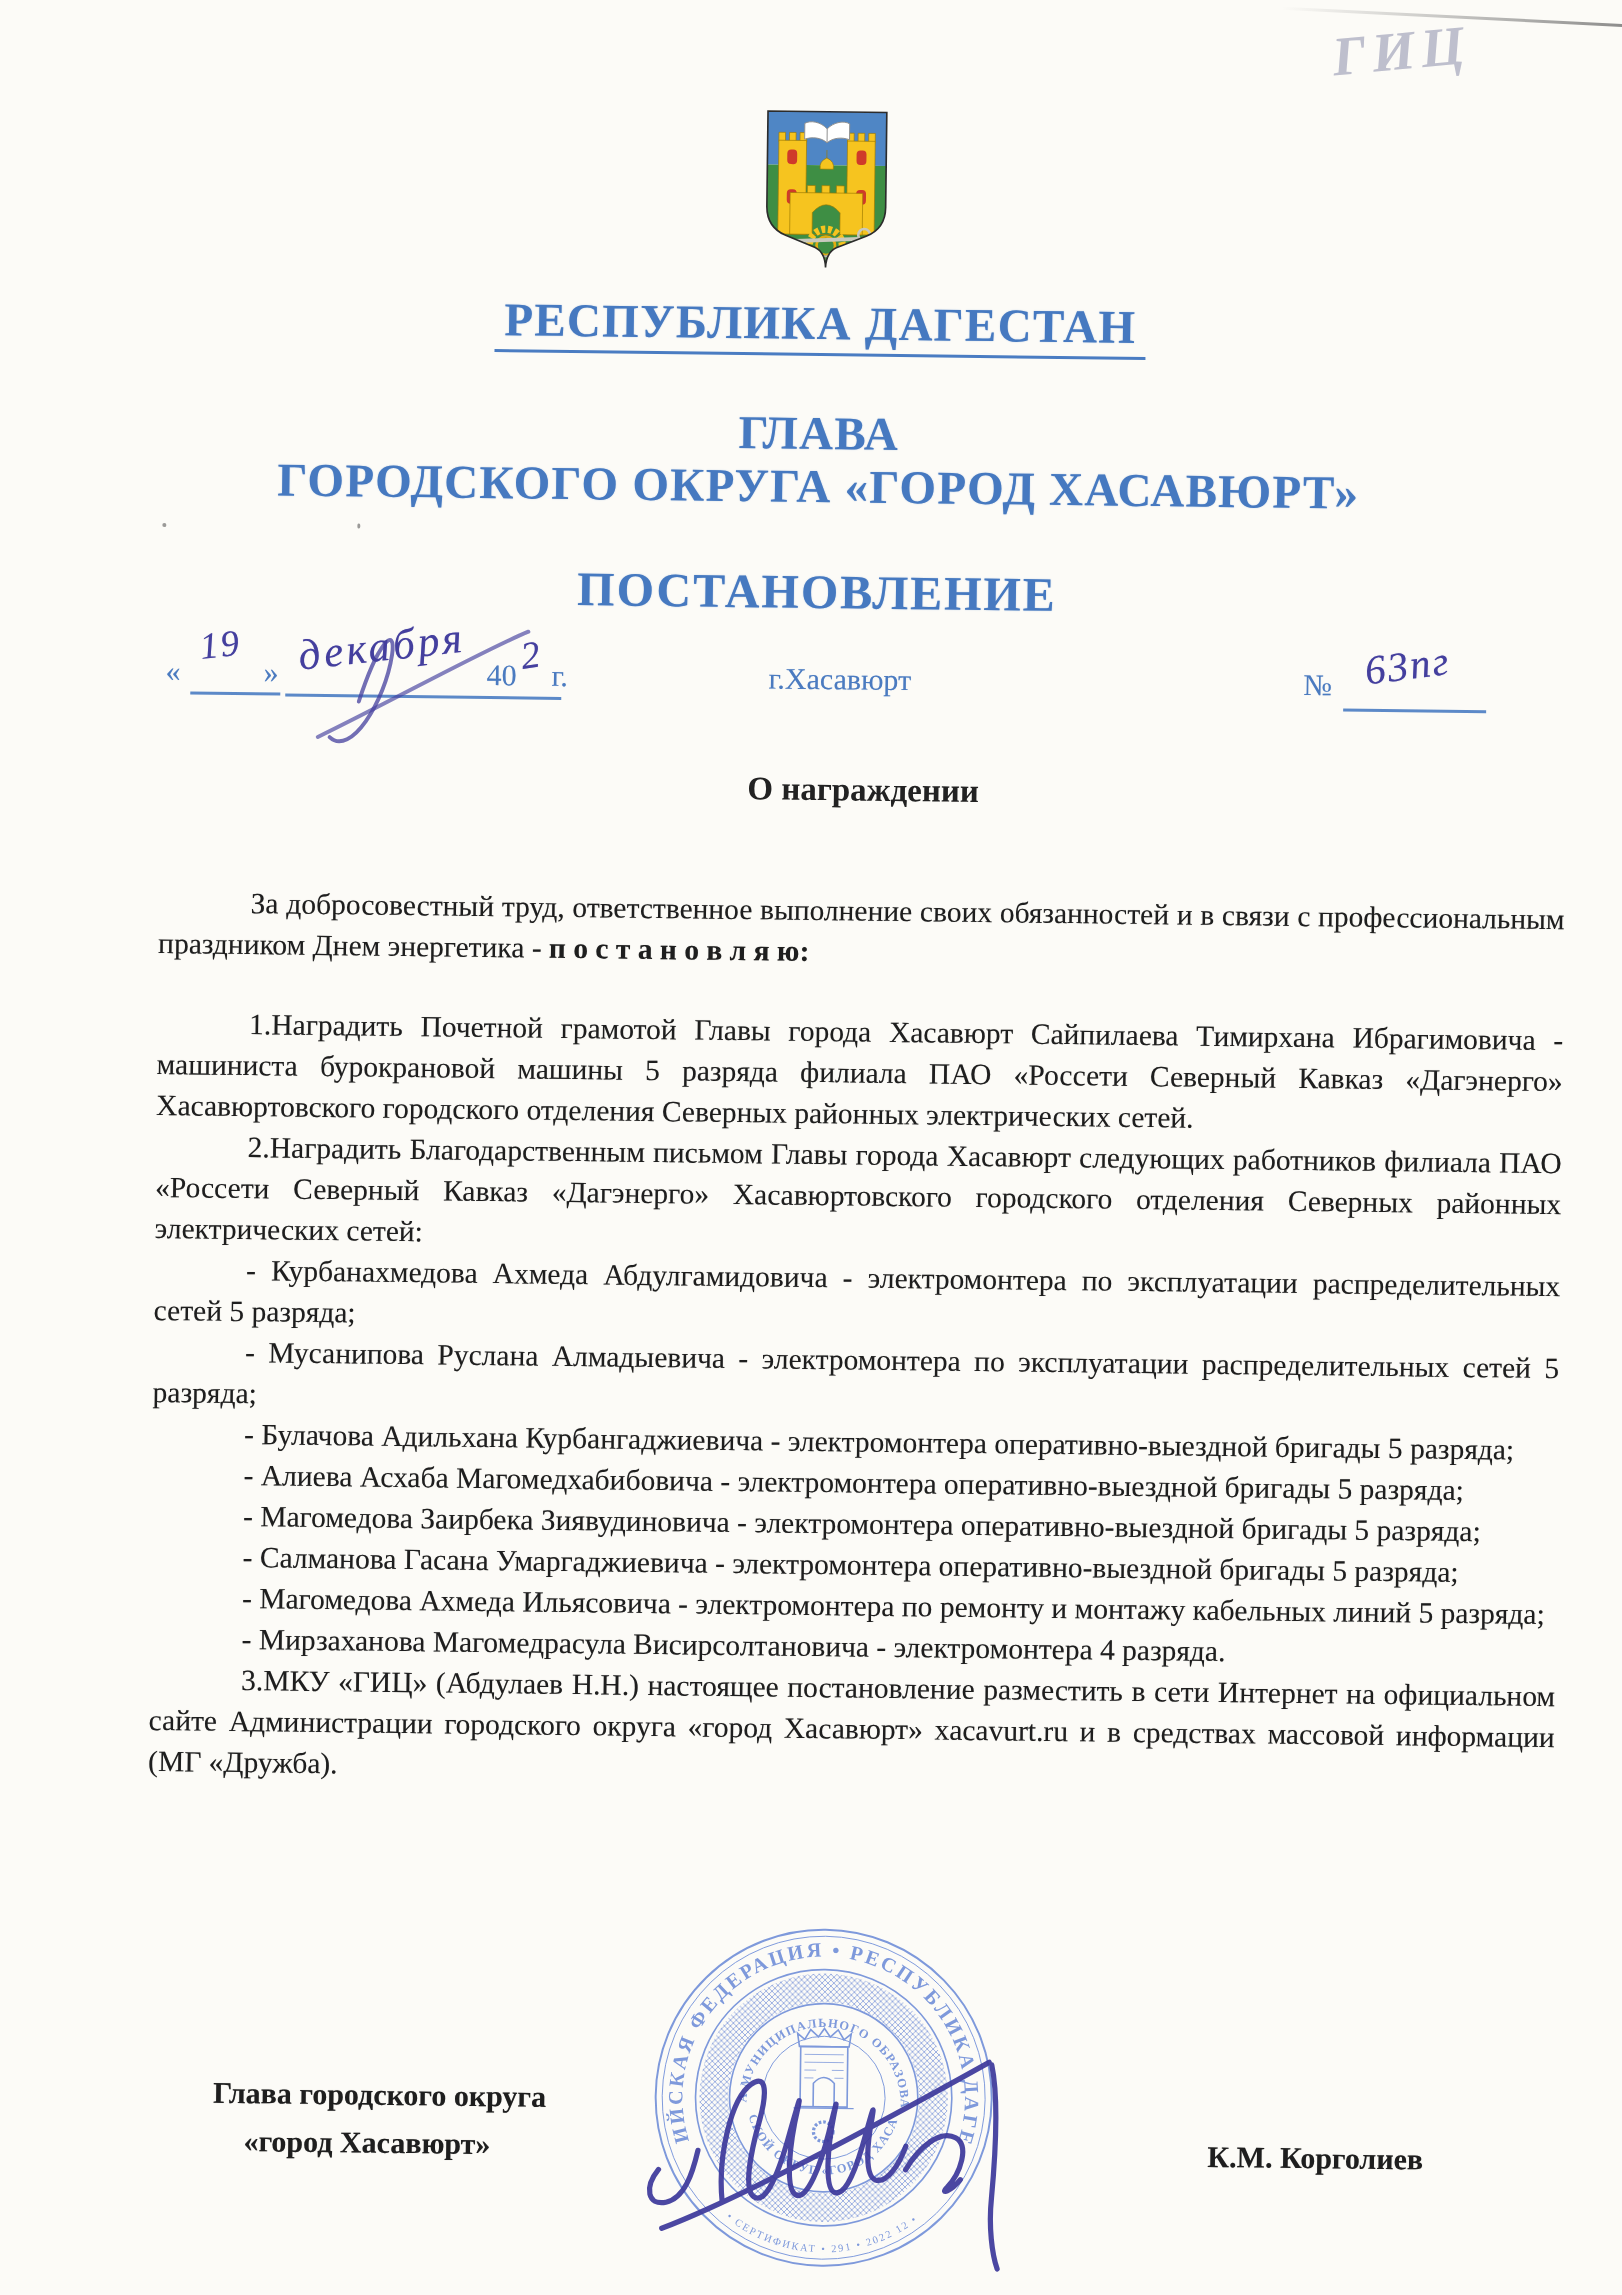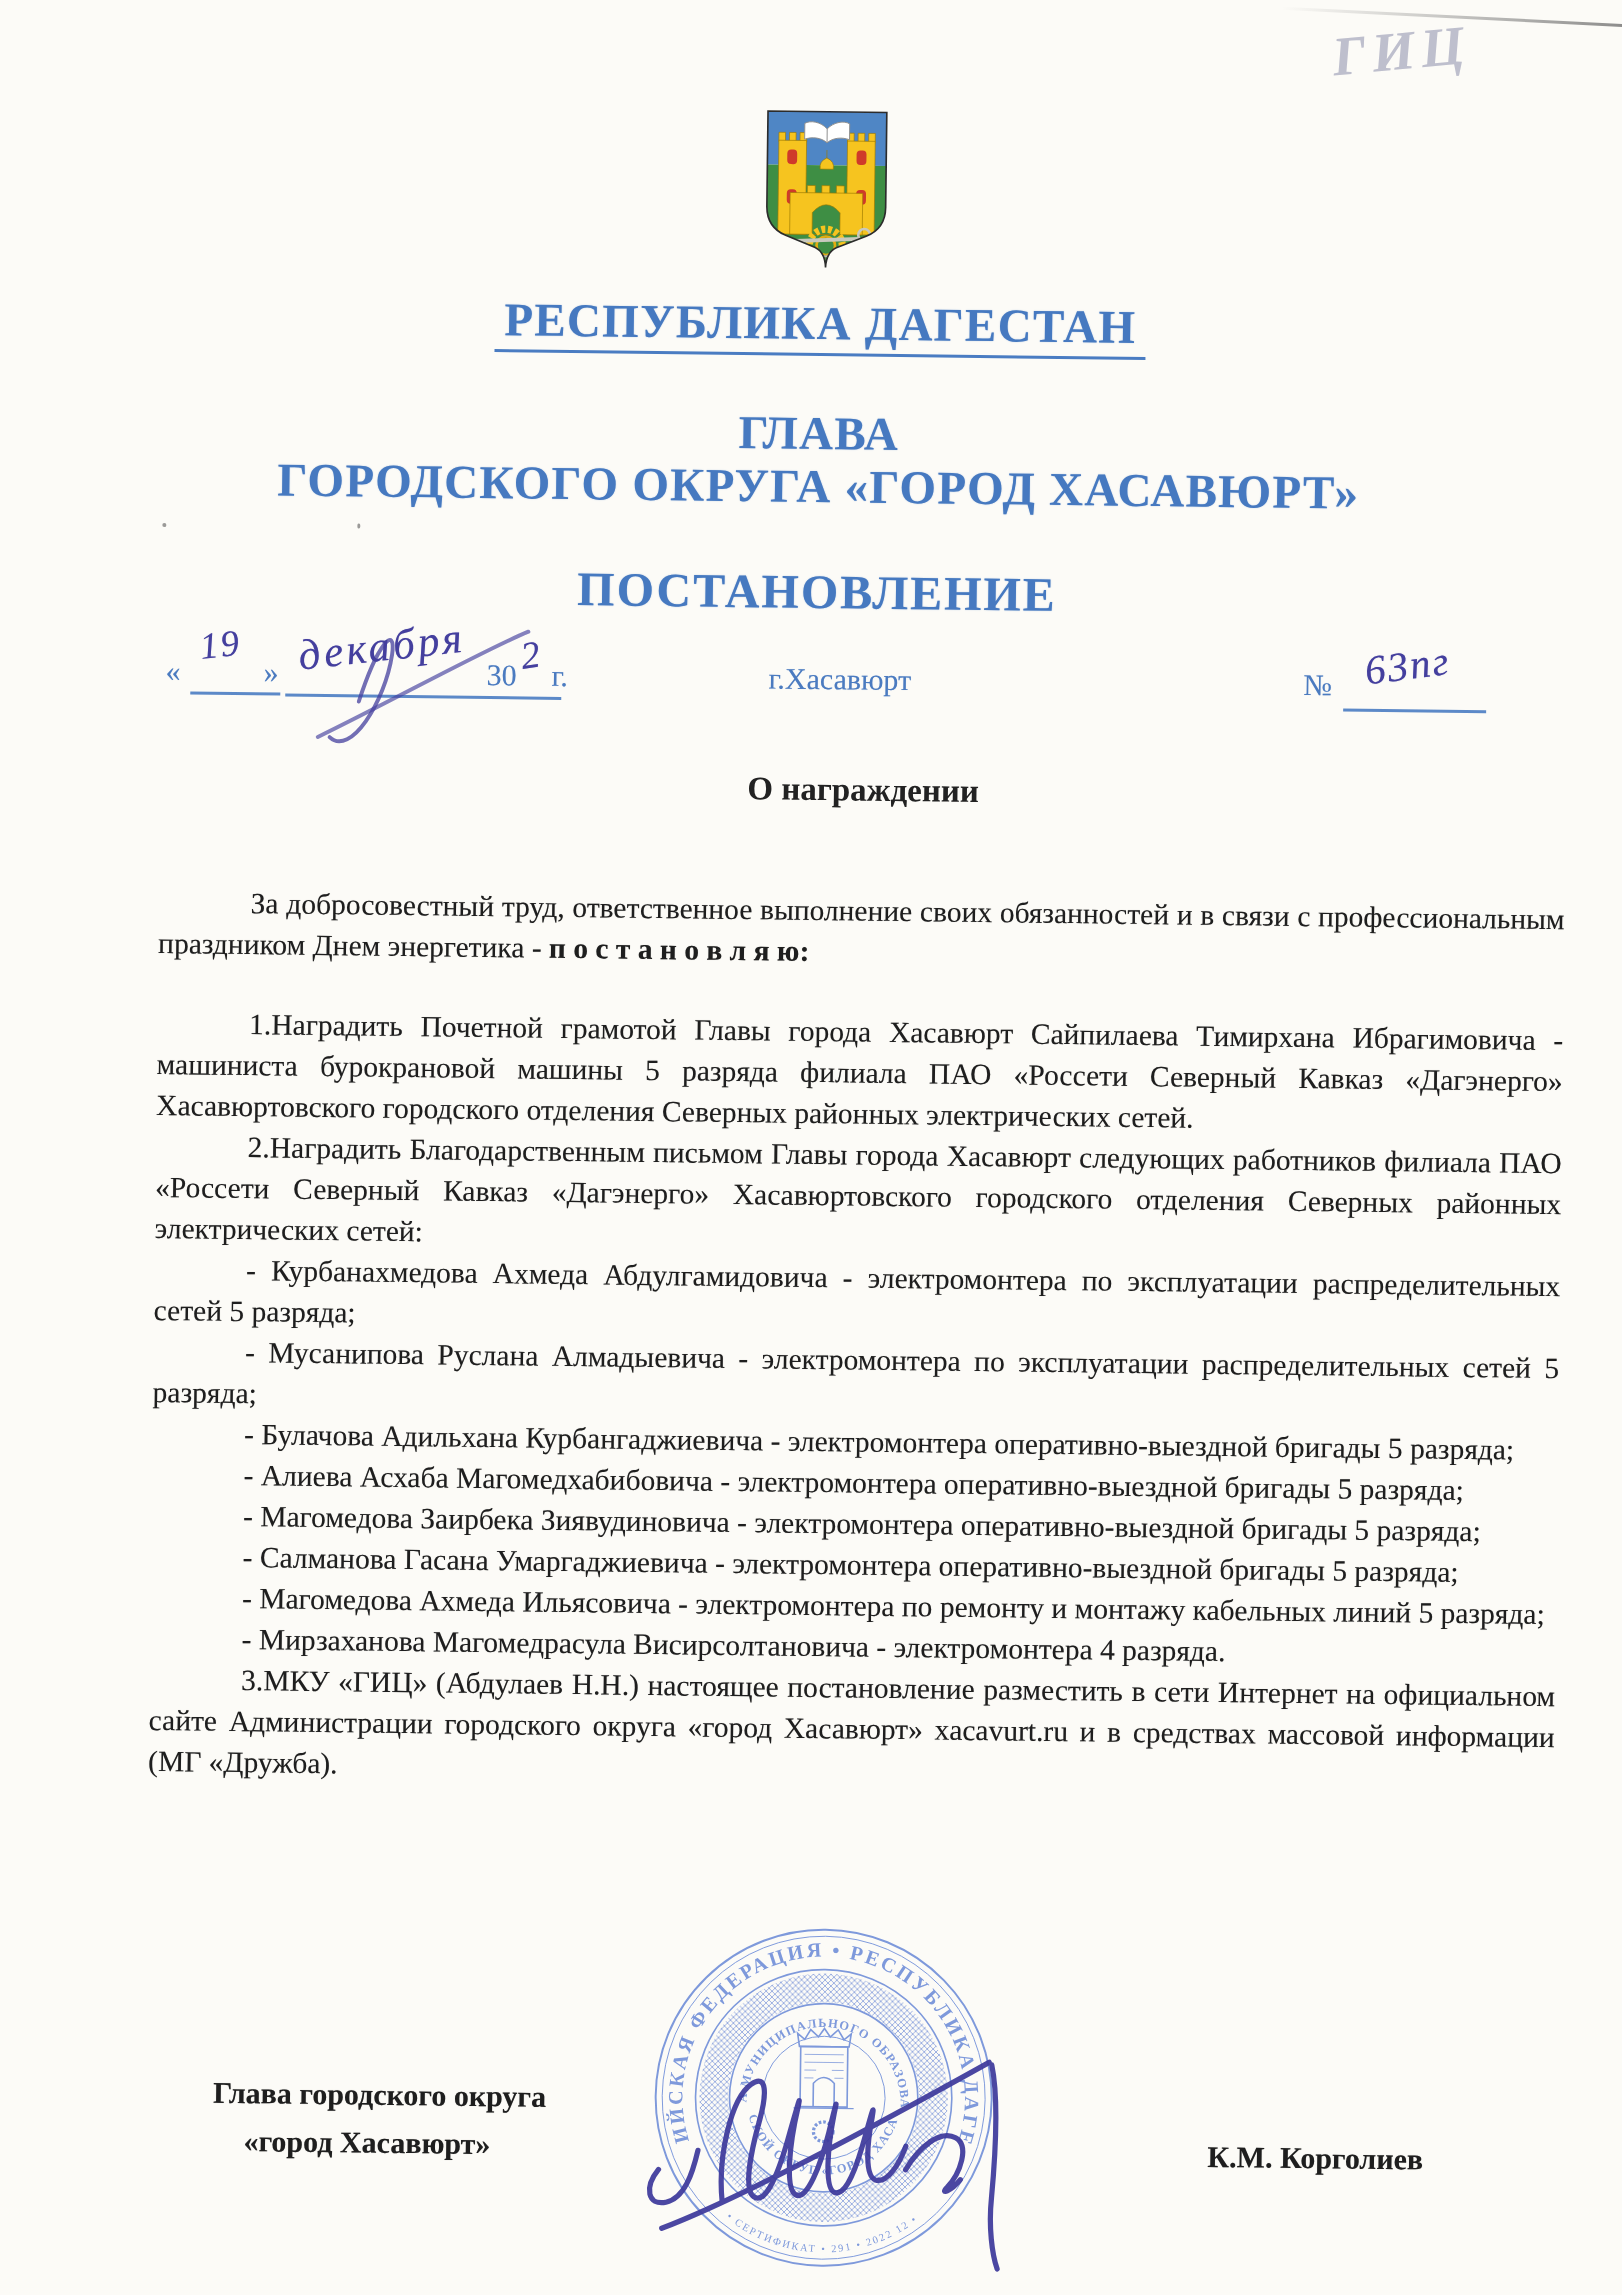--- a/index.html
+++ b/index.html
@@ -103,21 +103,21 @@
       <span class="underline-h">РЕСПУБЛИКА ДАГЕСТАН</span>
     </div>
     <div class="abs center blue-h" style="top:406px;font-size:47px;">ГЛАВА</div>
     <div class="abs center blue-h" style="top:459px;font-size:47px;">ГОРОДСКОГО ОКРУГА «ГОРОД ХАСАВЮРТ»</div>
     <div class="abs center blue-h" style="top:564px;font-size:48px;letter-spacing:2px;">ПОСТАНОВЛЕНИЕ</div>
 
     <span class="abs meta-blue" style="left:161px;top:662px;">«</span>
     <span class="abs hand" style="left:195px;top:630px;font-size:37px;transform:rotate(-7deg);">19</span>
     <span class="abs meta-blue" style="left:259px;top:662px;">»</span>
     <span class="abs hand" style="left:293px;top:627px;font-size:43px;transform:rotate(-7deg);letter-spacing:3.3px;">декабря</span>
-    <span class="abs meta-blue" style="left:482px;top:662px;">30</span>
+    <span class="abs meta-blue" style="left:482px;top:662px;">40</span>
     <span class="abs hand" style="left:516px;top:636px;font-size:38px;transform:rotate(-9deg);">2</span>
     <span class="abs meta-blue" style="left:547px;top:662px;">г.</span>
     <div class="date-underline" style="left:186px;top:699px;width:90px;"></div>
     <div class="date-underline" style="left:281px;top:700px;width:276px;"></div>
 
     <svg class="abs" style="left:216px;top:609px;" width="340" height="170" viewBox="0 0 520 260">
       <path d="M212,150 C240,60 268,30 262,78 C252,150 200,235 168,205" fill="none" stroke="#443f9e" stroke-width="6" stroke-linecap="round" opacity="0.75"></path>
       <path d="M150,205 C260,150 400,70 470,40" fill="none" stroke="#443f9e" stroke-width="6" stroke-linecap="round" opacity="0.65"></path>
     </svg>
 

